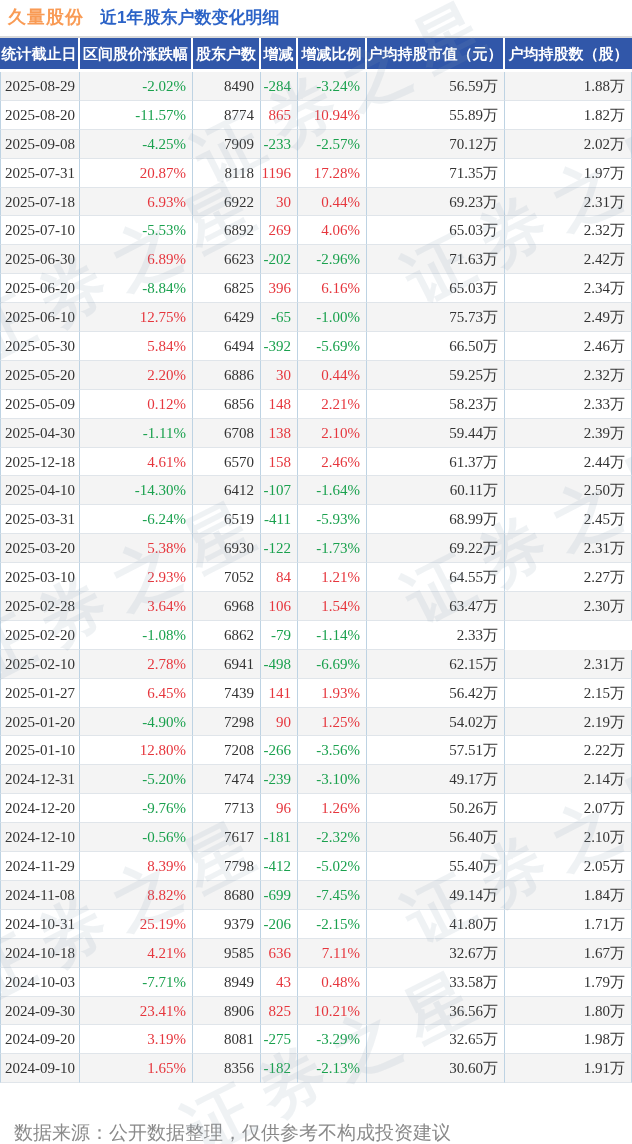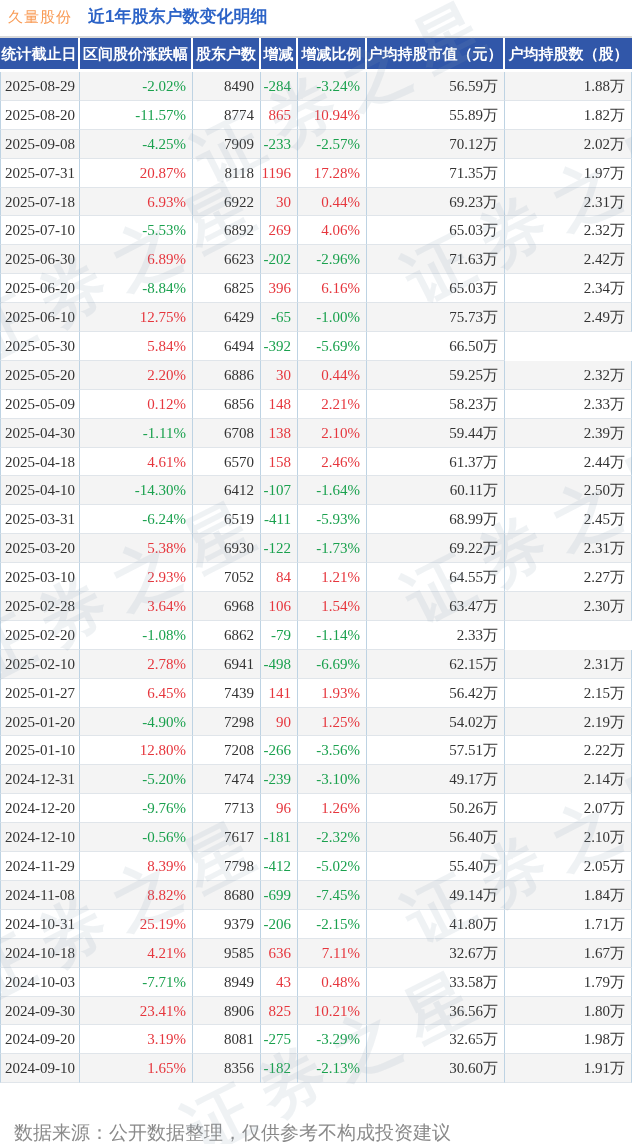--- a/index.html
+++ b/index.html
@@ -2,21 +2,21 @@
 <html><head>
 <meta charset="utf-8">
 <style>
   html,body{margin:0;padding:0;}
   body{
     width:632px;height:1144px;position:relative;overflow:hidden;
     background:#ffffff;
     font-family:"Liberation Sans","DejaVu Sans",sans-serif;
   }
   .title-bar{position:absolute;left:8px;top:5px;white-space:nowrap;}
-  .title-stock{font-size:15px;font-weight:normal;color:var(--c-stock);letter-spacing:1px;}
+  .title-stock{font-size:18px;font-weight:bold;color:var(--c-stock);letter-spacing:1px;}
   .title-sub{font-size:17px;font-weight:bold;color:var(--c-sub);margin-left:16px;}
 
   .tbl{position:absolute;left:0;top:36px;width:632px;}
   .thead{
     display:grid;grid-template-columns:80px 113px 68px 37px 69px 138px 127px;
     height:33px;background:var(--c-head);border-top:2px solid #d9d9d9;
     box-sizing:border-box;margin-bottom:3px;
   }
   .hcell{
     color:#ffffff;font-size:15px;font-weight:bold;text-align:center;
@@ -151,20 +151,21 @@
         <div class="cell c5">75.73万</div>
         <div class="cell c6">2.49万</div>
       </div>
       <div class="trow">
         <div class="cell c0">2025-05-30</div>
         <div class="cell c1 up">5.84%</div>
         <div class="cell c2">6494</div>
         <div class="cell c3 down">-392</div>
         <div class="cell c4 down">-5.69%</div>
         <div class="cell c5">66.50万</div>
+        <div class="cell c6">2.46万</div>
       </div>
       <div class="trow">
         <div class="cell c0">2025-05-20</div>
         <div class="cell c1 up">2.20%</div>
         <div class="cell c2">6886</div>
         <div class="cell c3 up">30</div>
         <div class="cell c4 up">0.44%</div>
         <div class="cell c5">59.25万</div>
         <div class="cell c6">2.32万</div>
       </div>
@@ -180,21 +181,21 @@
       <div class="trow">
         <div class="cell c0">2025-04-30</div>
         <div class="cell c1 down">-1.11%</div>
         <div class="cell c2">6708</div>
         <div class="cell c3 up">138</div>
         <div class="cell c4 up">2.10%</div>
         <div class="cell c5">59.44万</div>
         <div class="cell c6">2.39万</div>
       </div>
       <div class="trow">
-        <div class="cell c0">2025-04-18</div>
+        <div class="cell c0">2025-12-18</div>
         <div class="cell c1 up">4.61%</div>
         <div class="cell c2">6570</div>
         <div class="cell c3 up">158</div>
         <div class="cell c4 up">2.46%</div>
         <div class="cell c5">61.37万</div>
         <div class="cell c6">2.44万</div>
       </div>
       <div class="trow">
         <div class="cell c0">2025-04-10</div>
         <div class="cell c1 down">-14.30%</div>

